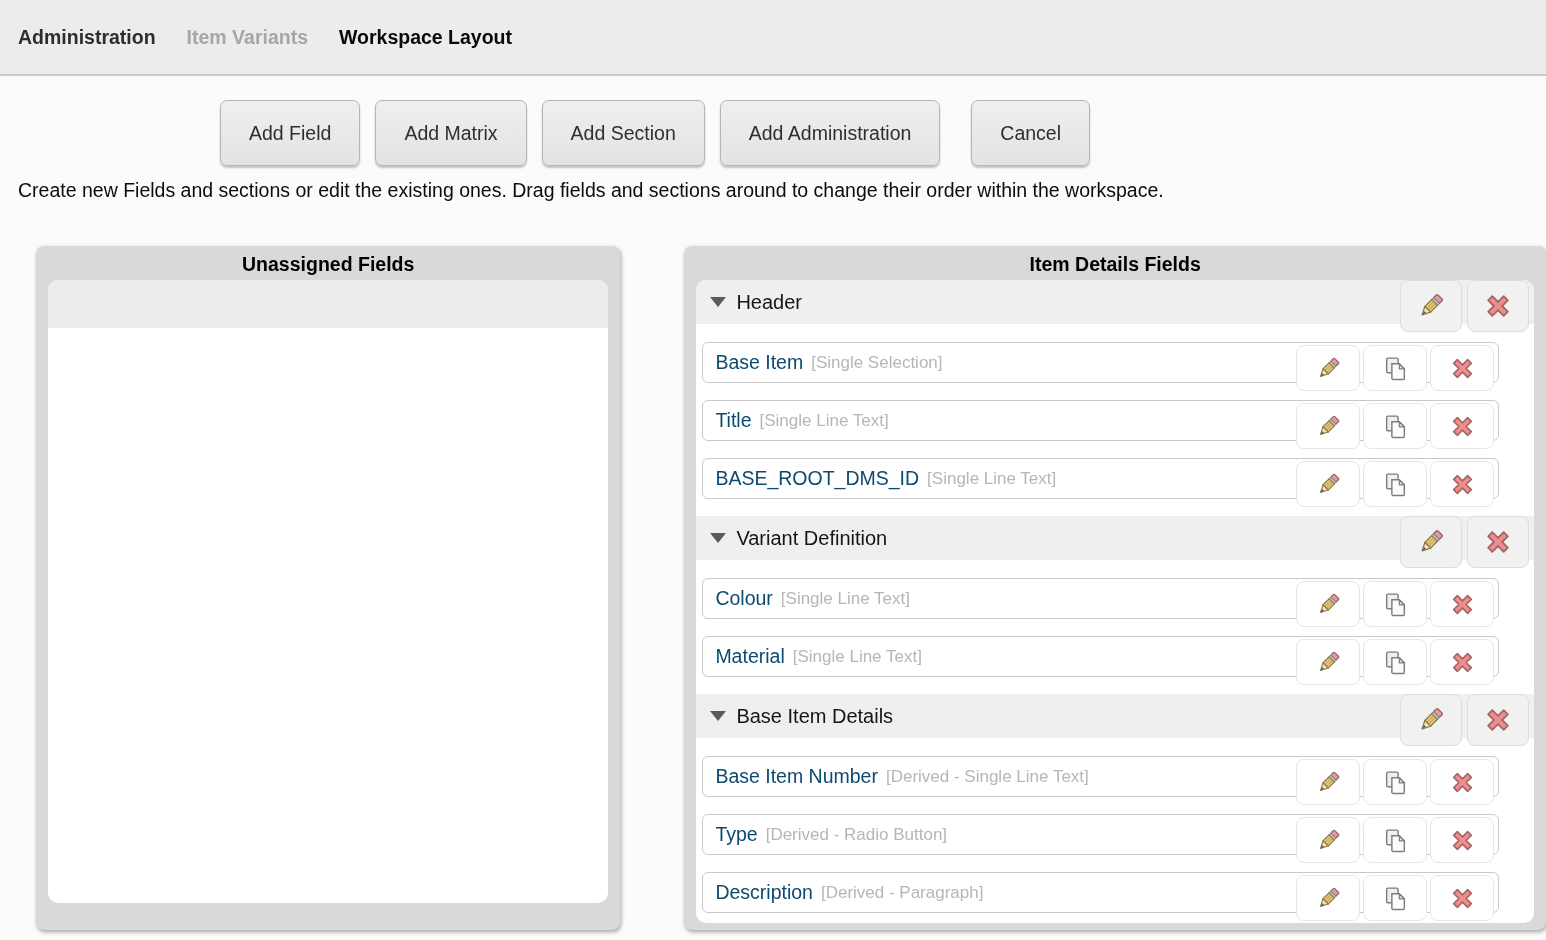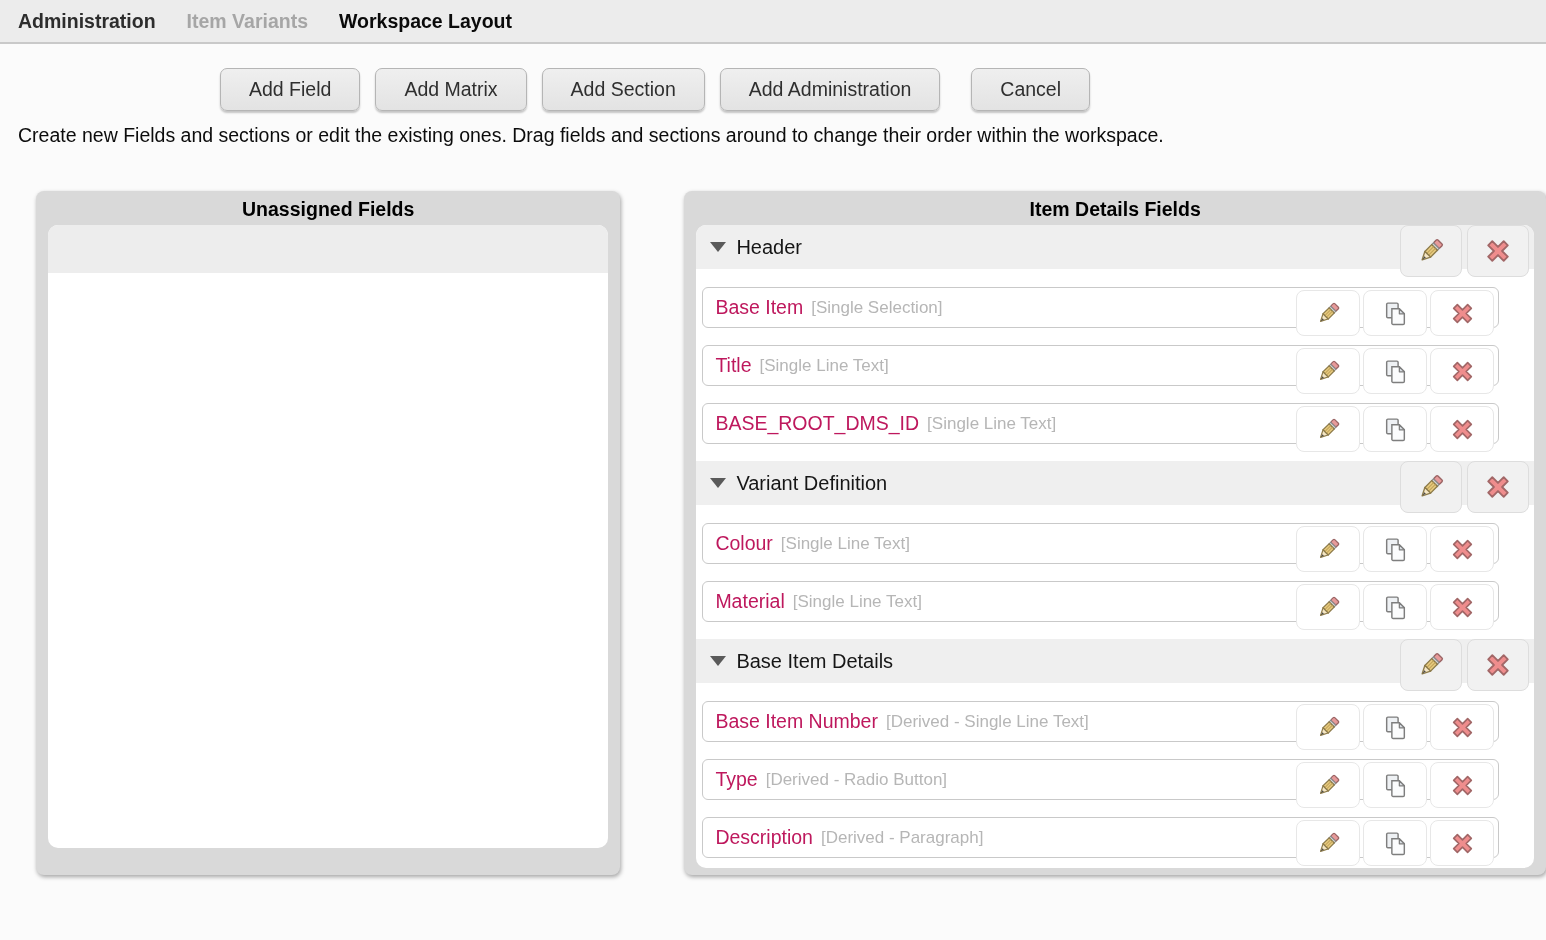--- a/index.html
+++ b/index.html
@@ -7,32 +7,32 @@
   body {
     font-family: "Liberation Sans", "DejaVu Sans", sans-serif;
     background:#fbfbfb;
     color:#111;
     overflow:hidden;
   }
   .app { width:1546px; height:940px; position:relative; }
 
   
   .topbar {
-    height:44px; background:#ececec; border-bottom:2px solid #c9c9c9;
+    height:76px; background:#ececec; border-bottom:2px solid #c9c9c9;
     display:flex; align-items:center; padding-left:18px; gap:31px;
     font-size:19.5px; font-weight:700;
   }
   .nav-dark   { color:#2d2d2d; cursor:pointer; }
   .nav-muted  { color:#a6a6a6; }
   .nav-current{ color:#0a0a0a; }
 
   
   .toolbar { display:flex; align-items:center; gap:15px; padding:24px 0 0 220px; }
   .btn {
-    height:43px; padding:0 28px; font-size:19.5px; color:#2f2f2f;
+    height:66px; padding:0 28px; font-size:19.5px; color:#2f2f2f;
     background:linear-gradient(#efefef,#e3e3e3);
     border:1px solid #b5b5b5; border-radius:7px;
     box-shadow:0 2px 2px rgba(0,0,0,0.22);
     font-family:inherit; cursor:pointer;
   }
   .btn-cancel { margin-left:16px; }
 
   
   .instruction { margin:13px 0 0 18px; font-size:19.5px; color:#0c0c0c; }
 
@@ -74,21 +74,21 @@
 
   
   .rows { padding:18px 35px 17px 6px; }
   .field-row {
     position:relative; height:41px; background:#fff;
     border:1px solid #c9c9c9; border-radius:6px;
     display:flex; align-items:center; padding-left:12px;
     margin-bottom:17px; cursor:move;
   }
   .rows .field-row:last-child { margin-bottom:0; }
-  .f-label { font-size:19.5px; color:#be185d; white-space:nowrap; }
+  .f-label { font-size:19.5px; color:#0c4a6e; white-space:nowrap; }
   .f-type  { font-size:17px; color:#b6b6b6; margin-left:8px; white-space:nowrap; }
   .row-actions { position:absolute; right:4px; top:2px; display:flex; gap:3px; z-index:2; }
   .row-actions .tab { width:64px; height:46px; background:#fff; border-color:#e7e7e7; }
 
   .ic { width:27px; height:27px; display:block; }
   .hdr-actions .ic { width:30px; height:30px; }
 </style>
 </head>
 <body>
 

